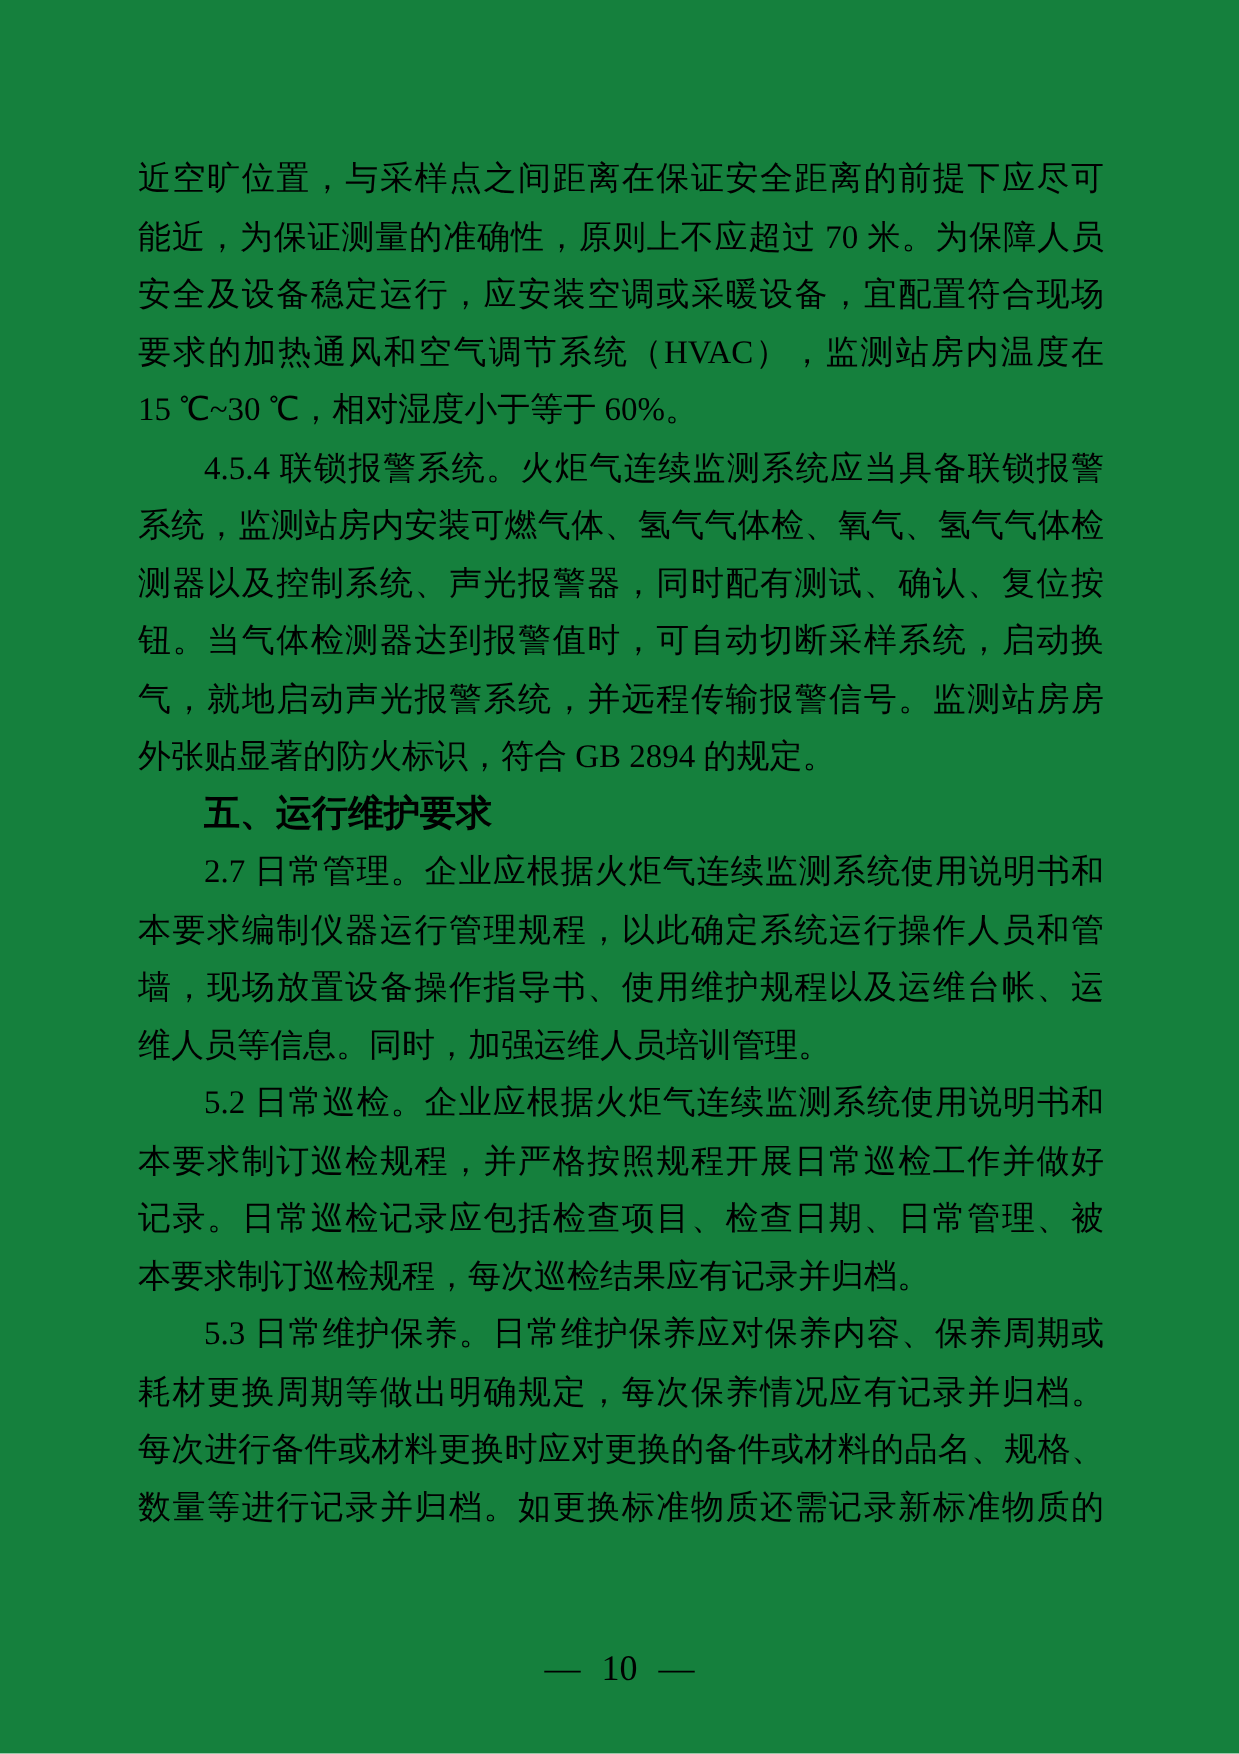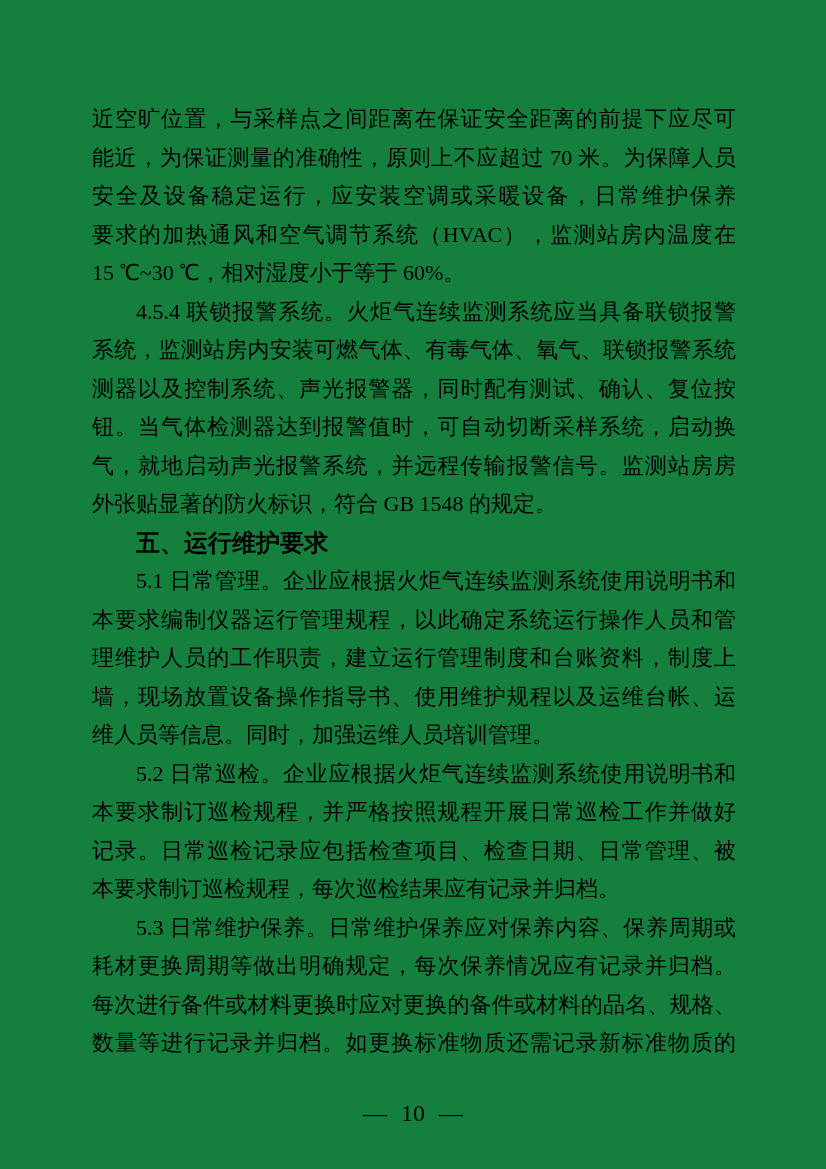--- a/index.html
+++ b/index.html
@@ -65,39 +65,38 @@
   }
 </style>
 </head>
 <body>
 
 <div class="page">
   <div class="doc-body">
       <div class="paragraph body">
         <div class="line">近空旷位置，与采样点之间距离在保证安全距离的前提下应尽可</div>
         <div class="line">能近，为保证测量的准确性，原则上不应超过 70 米。为保障人员</div>
-        <div class="line">安全及设备稳定运行，应安装空调或采暖设备，日常维护保养</div>
+        <div class="line">安全及设备稳定运行，应安装空调或采暖设备，宜配置符合现场</div>
         <div class="line">要求的加热通风和空气调节系统（HVAC），监测站房内温度在</div>
         <div class="line last">15 ℃~30 ℃，相对湿度小于等于 60%。</div>
       </div>
       <div class="paragraph body">
         <div class="line indent">4.5.4 联锁报警系统。火炬气连续监测系统应当具备联锁报警</div>
-        <div class="line">系统，监测站房内安装可燃气体、有毒气体、氧气、联锁报警系统</div>
+        <div class="line">系统，监测站房内安装可燃气体、氢气气体检、氧气、氢气气体检</div>
         <div class="line">测器以及控制系统、声光报警器，同时配有测试、确认、复位按</div>
         <div class="line">钮。当气体检测器达到报警值时，可自动切断采样系统，启动换</div>
         <div class="line">气，就地启动声光报警系统，并远程传输报警信号。监测站房房</div>
-        <div class="line last">外张贴显著的防火标识，符合 GB 1548 的规定。</div>
+        <div class="line last">外张贴显著的防火标识，符合 GB 2894 的规定。</div>
       </div>
       <div class="paragraph heading">
         <div class="line indent last">五、运行维护要求</div>
       </div>
       <div class="paragraph body">
-        <div class="line indent">5.1 日常管理。企业应根据火炬气连续监测系统使用说明书和</div>
+        <div class="line indent">2.7 日常管理。企业应根据火炬气连续监测系统使用说明书和</div>
         <div class="line">本要求编制仪器运行管理规程，以此确定系统运行操作人员和管</div>
-        <div class="line">理维护人员的工作职责，建立运行管理制度和台账资料，制度上</div>
         <div class="line">墙，现场放置设备操作指导书、使用维护规程以及运维台帐、运</div>
         <div class="line last">维人员等信息。同时，加强运维人员培训管理。</div>
       </div>
       <div class="paragraph body">
         <div class="line indent">5.2 日常巡检。企业应根据火炬气连续监测系统使用说明书和</div>
         <div class="line">本要求制订巡检规程，并严格按照规程开展日常巡检工作并做好</div>
         <div class="line">记录。日常巡检记录应包括检查项目、检查日期、日常管理、被</div>
         <div class="line last">本要求制订巡检规程，每次巡检结果应有记录并归档。</div>
       </div>
       <div class="paragraph body">

